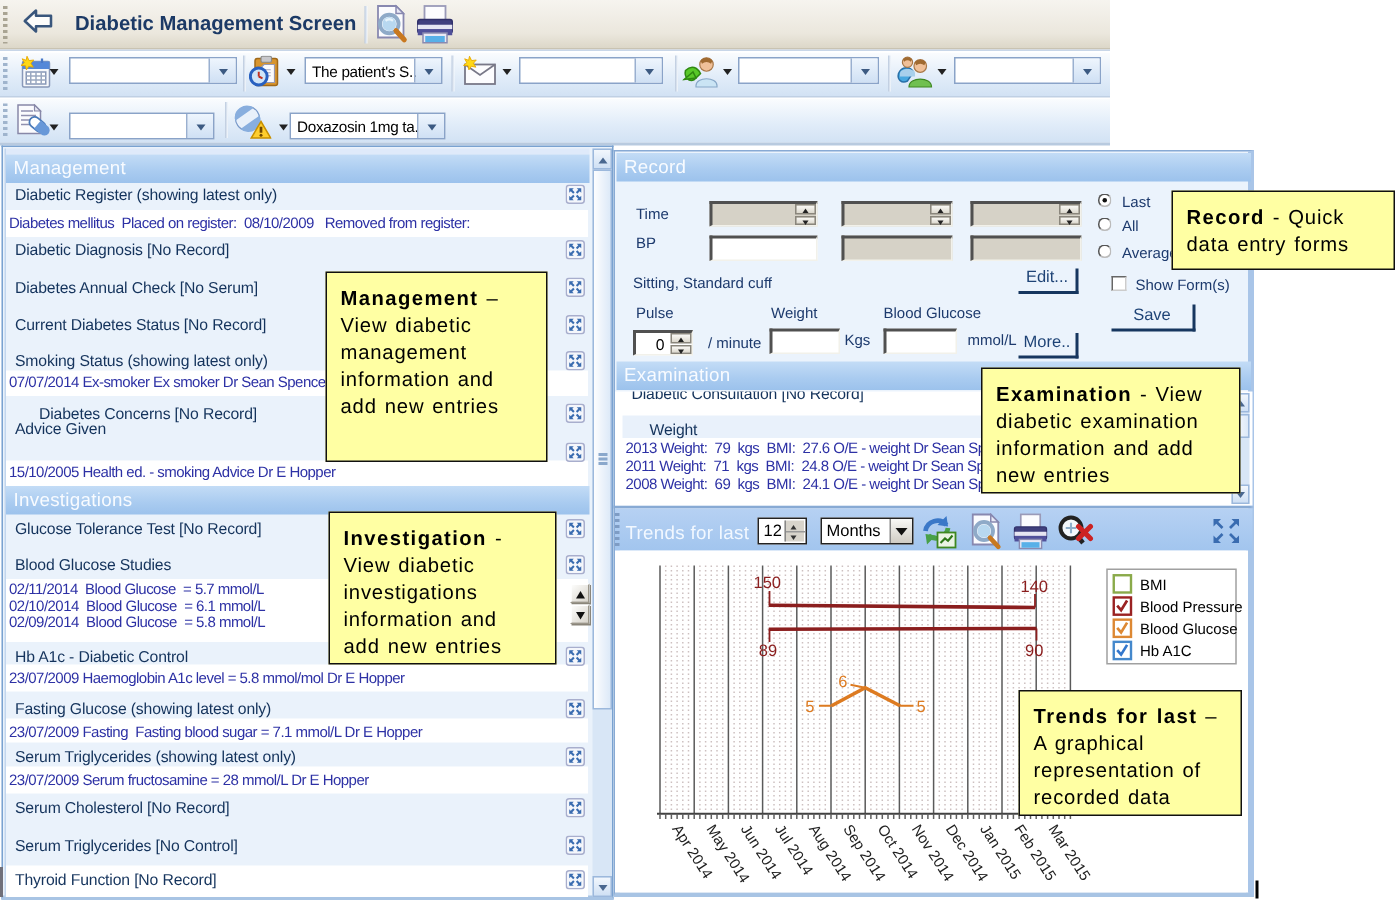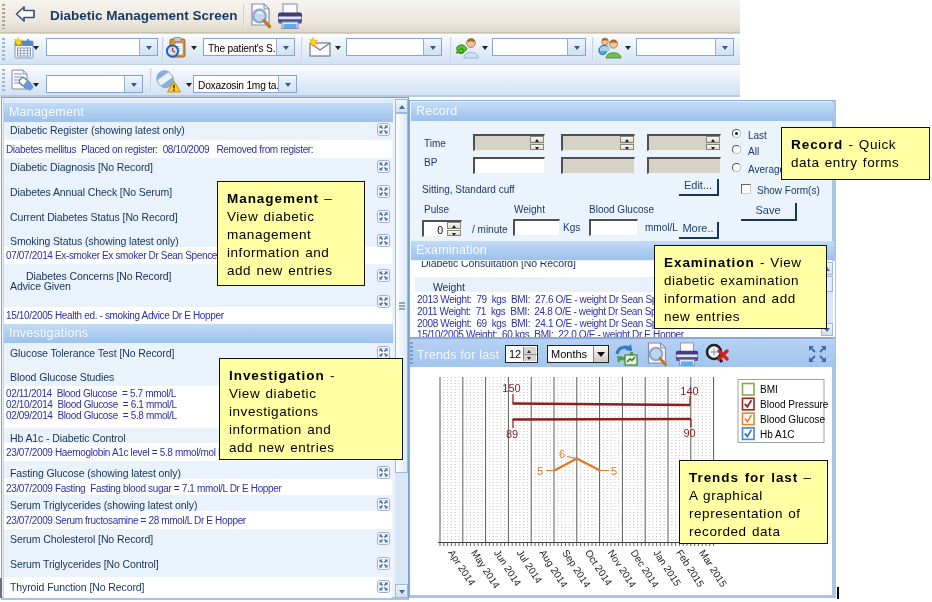--- a/index.html
+++ b/index.html
@@ -326,21 +326,20 @@
 <div class="a lbl" style="left:645px;top:222px">mmol/L</div>
 <div class="a" style="left:679px;top:222px;width:40px;height:17px;border-right:2.5px solid #16365f;border-bottom:2.5px solid #16365f;color:#1e4376;font-size:11px;text-align:center;line-height:13px">More..</div>
 <div class="a" style="left:410px;top:261px;width:425px;height:76px;background:#fff"></div>
 <div class="a" style="left:415px;top:277px;width:405px;height:15px;background:#e9f1fb"></div>
 <div class="a" style="left:410px;top:261px;width:420px;height:76px;overflow:hidden">
 <div class="a bt" style="left:11px;top:-4px">Diabetic Consultation [No Record]</div>
 <div class="a bt" style="left:23px;top:20px">Weight</div>
 <div class="a dt" style="left:7px;top:33px">2013 Weight:&nbsp;&nbsp;79&nbsp;&nbsp;kgs&nbsp;&nbsp;BMI:&nbsp;&nbsp;27.6 O/E - weight Dr Sean Spencer 11:2</div>
 <div class="a dt" style="left:7px;top:45px">2011 Weight:&nbsp;&nbsp;71&nbsp;&nbsp;kgs&nbsp;&nbsp;BMI:&nbsp;&nbsp;24.8 O/E - weight Dr Sean Spencer 11:2</div>
 <div class="a dt" style="left:7px;top:57px">2008 Weight:&nbsp;&nbsp;69&nbsp;&nbsp;kgs&nbsp;&nbsp;BMI:&nbsp;&nbsp;24.1 O/E - weight Dr Sean Spencer 11:2</div>
-<div class="a dt" style="left:7px;top:68px">15/10/2005 Weight:&nbsp;&nbsp;60&nbsp;kgs&nbsp;&nbsp;BMI:&nbsp;&nbsp;22.0 O/E - weight Dr E Hopper</div>
 </div>
 <div class="a hdr" style="left:411px;top:241px;width:423px;height:19px">Examination</div>
 <div class="a" style="left:821px;top:262px;width:12px;height:74px;background:#d8e6f6"></div>
 <div class="a" style="left:821px;top:262px;width:12px;height:13px;background:linear-gradient(#f2f7fd,#cfe0f4);border:1px solid #9cb8dc">
     <div style="position:absolute;left:2px;top:4px;border:3px solid transparent;border-bottom:4px solid #4a6890;border-top:none"></div>
   </div>
 <div class="a" style="left:821px;top:323px;width:12px;height:13px;background:linear-gradient(#f2f7fd,#cfe0f4);border:1px solid #9cb8dc">
     <div style="position:absolute;left:2px;top:4px;border:3px solid transparent;border-top:4px solid #4a6890;border-bottom:none"></div>
   </div>
 <div class="a" style="left:821px;top:276px;width:12px;height:16px;background:linear-gradient(90deg,#fdfdfe,#dce9f8);border:1px solid #9cb8dc"></div>
@@ -433,18 +432,18 @@
     <rect x="329.5" y="31.3" width="11.5" height="11.5" fill="#fff" stroke="#9a2222" stroke-width="1.6"></rect>
     <path d="M331.8,36.8 l2.6,3 4,-6.5" stroke="#9a2222" stroke-width="1.8" fill="none"></path>
     <text x="347" y="41.0" font-size="10" fill="#000">Blood Pressure</text>
     <rect x="329.5" y="46.1" width="11.5" height="11.5" fill="#fff" stroke="#dd8833" stroke-width="1.6"></rect>
     <path d="M331.8,51.6 l2.6,3 4,-6.5" stroke="#dd8833" stroke-width="1.8" fill="none"></path>
     <text x="347" y="55.8" font-size="10" fill="#000">Blood Glucose</text>
     <rect x="329.5" y="60.9" width="11.5" height="11.5" fill="#fff" stroke="#4488cc" stroke-width="1.6"></rect>
     <path d="M331.8,66.4 l2.6,3 4,-6.5" stroke="#3377cc" stroke-width="1.8" fill="none"></path>
     <text x="347" y="70.6" font-size="10" fill="#000">Hb A1C</text>
   </svg>
-<div class="a tip" style="left:217px;top:181px;width:148px;height:105px"><b>Management</b> –<br>View diabetic<br>management<br>information and<br>add new entries</div>
+<div class="a tip" style="left:217px;top:181px;width:148px;height:127px"><b>Management</b> –<br>View diabetic<br>management<br>information and<br>add new entries</div>
 <div class="a tip" style="left:781px;top:127px;width:149px;height:53px"><b>Record</b> - Quick<br>data entry forms</div>
 <div class="a tip" style="left:654px;top:245px;width:173px;height:84px"><b>Examination</b> - View<br>diabetic examination<br>information and add<br>new entries</div>
-<div class="a tip" style="left:219px;top:358px;width:184px;height:102px"><b>Investigation</b> -<br>View diabetic<br>investigations<br>information and<br>add new entries</div>
+<div class="a tip" style="left:219px;top:341px;width:152px;height:102px"><b>Investigation</b> -<br>View diabetic<br>investigations<br>information and<br>add new entries</div>
 <div class="a tip" style="left:679px;top:460px;width:149px;height:84px"><b>Trends for last</b> –<br>A graphical<br>representation of<br>recorded data</div>
 <div class="a" style="left:0;top:578px;width:2px;height:20px;background:#70707a"></div>
 <div class="a" style="left:837px;top:587px;width:2px;height:12px;background:#000"></div>
 </body></html>

